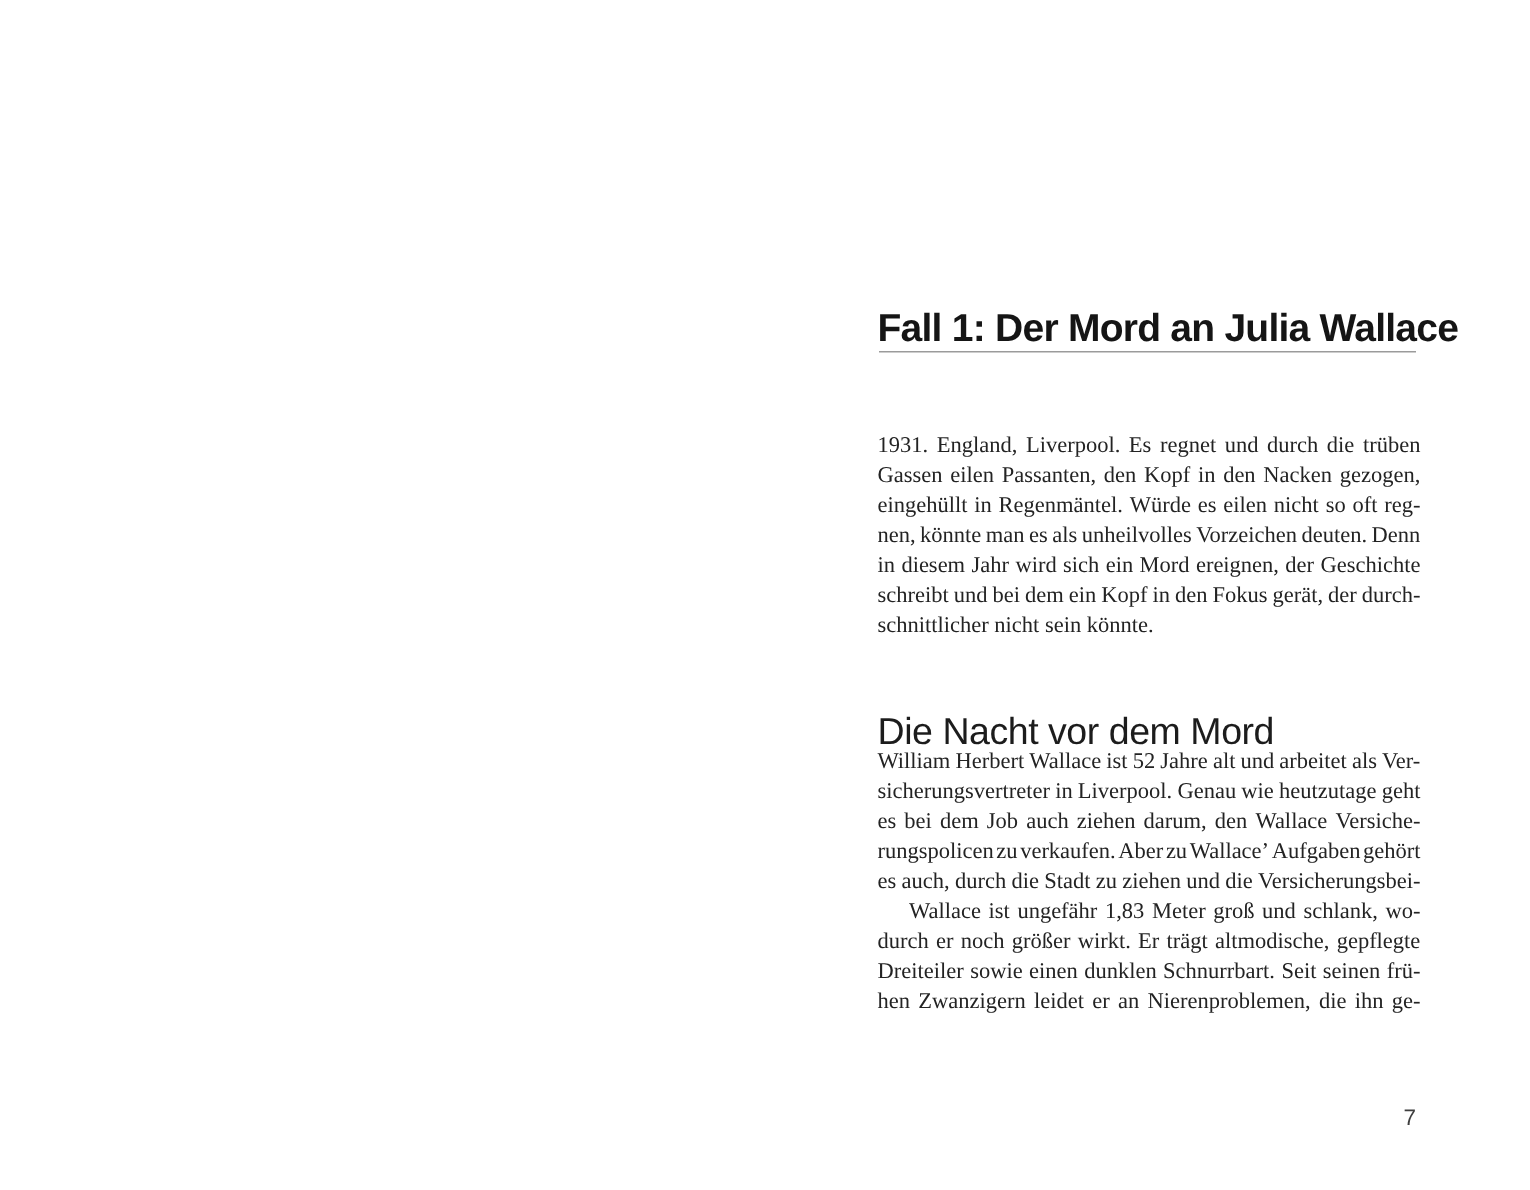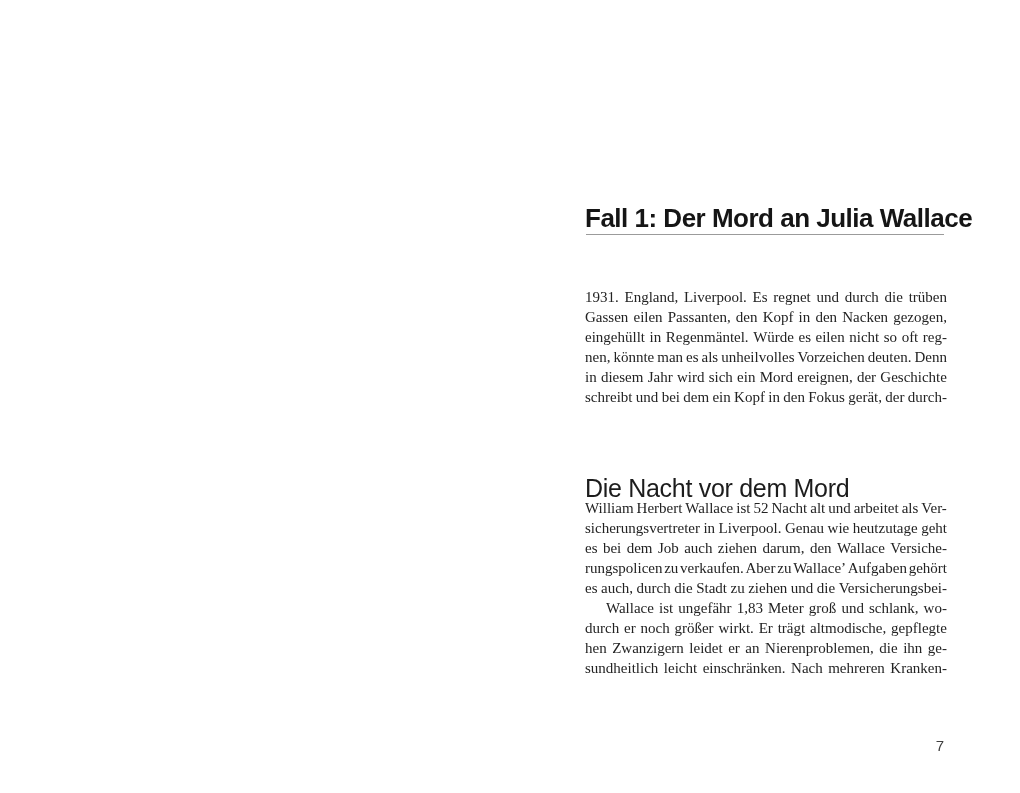--- a/index.html
+++ b/index.html
@@ -170,34 +170,35 @@
             <span>dem</span>
             <span>ein</span>
             <span>Kopf</span>
             <span>in</span>
             <span>den</span>
             <span>Fokus</span>
             <span>gerät,</span>
             <span>der</span>
             <span>durch-</span>
           </div>
+          <div class="line flush">schnittlicher nicht sein könnte.</div>
         </div>
       </div>
 
     <h2 class="section-heading">Die Nacht vor dem Mord</h2>
 
     <div class="body-block section-paragraphs">
         <div class="para">
           <div class="line just">
             <span>William</span>
             <span>Herbert</span>
             <span>Wallace</span>
             <span>ist</span>
             <span>52</span>
-            <span>Nacht</span>
+            <span>Jahre</span>
             <span>alt</span>
             <span>und</span>
             <span>arbeitet</span>
             <span>als</span>
             <span>Ver-</span>
           </div>
           <div class="line just">
             <span>sicherungsvertreter</span>
             <span>in</span>
             <span>Liverpool.</span>
@@ -258,37 +259,39 @@
             <span>er</span>
             <span>noch</span>
             <span>größer</span>
             <span>wirkt.</span>
             <span>Er</span>
             <span>trägt</span>
             <span>altmodische,</span>
             <span>gepflegte</span>
           </div>
           <div class="line just">
+            <span>Dreiteiler</span>
+            <span>sowie</span>
+            <span>einen</span>
+            <span>dunklen</span>
+            <span>Schnurrbart.</span>
+            <span>Seit</span>
+            <span>seinen</span>
+            <span>frü-</span>
+          </div>
+          <div class="line just">
             <span>hen</span>
             <span>Zwanzigern</span>
             <span>leidet</span>
             <span>er</span>
             <span>an</span>
             <span>Nierenproblemen,</span>
             <span>die</span>
             <span>ihn</span>
             <span>ge-</span>
           </div>
-          <div class="line just">
-            <span>sundheitlich</span>
-            <span>leicht</span>
-            <span>einschränken.</span>
-            <span>Nach</span>
-            <span>mehreren</span>
-            <span>Kranken-</span>
-          </div>
         </div>
       </div>
 
     <div class="page-number">7</div>
 
   </div>
 </div>
 
 </body></html>

